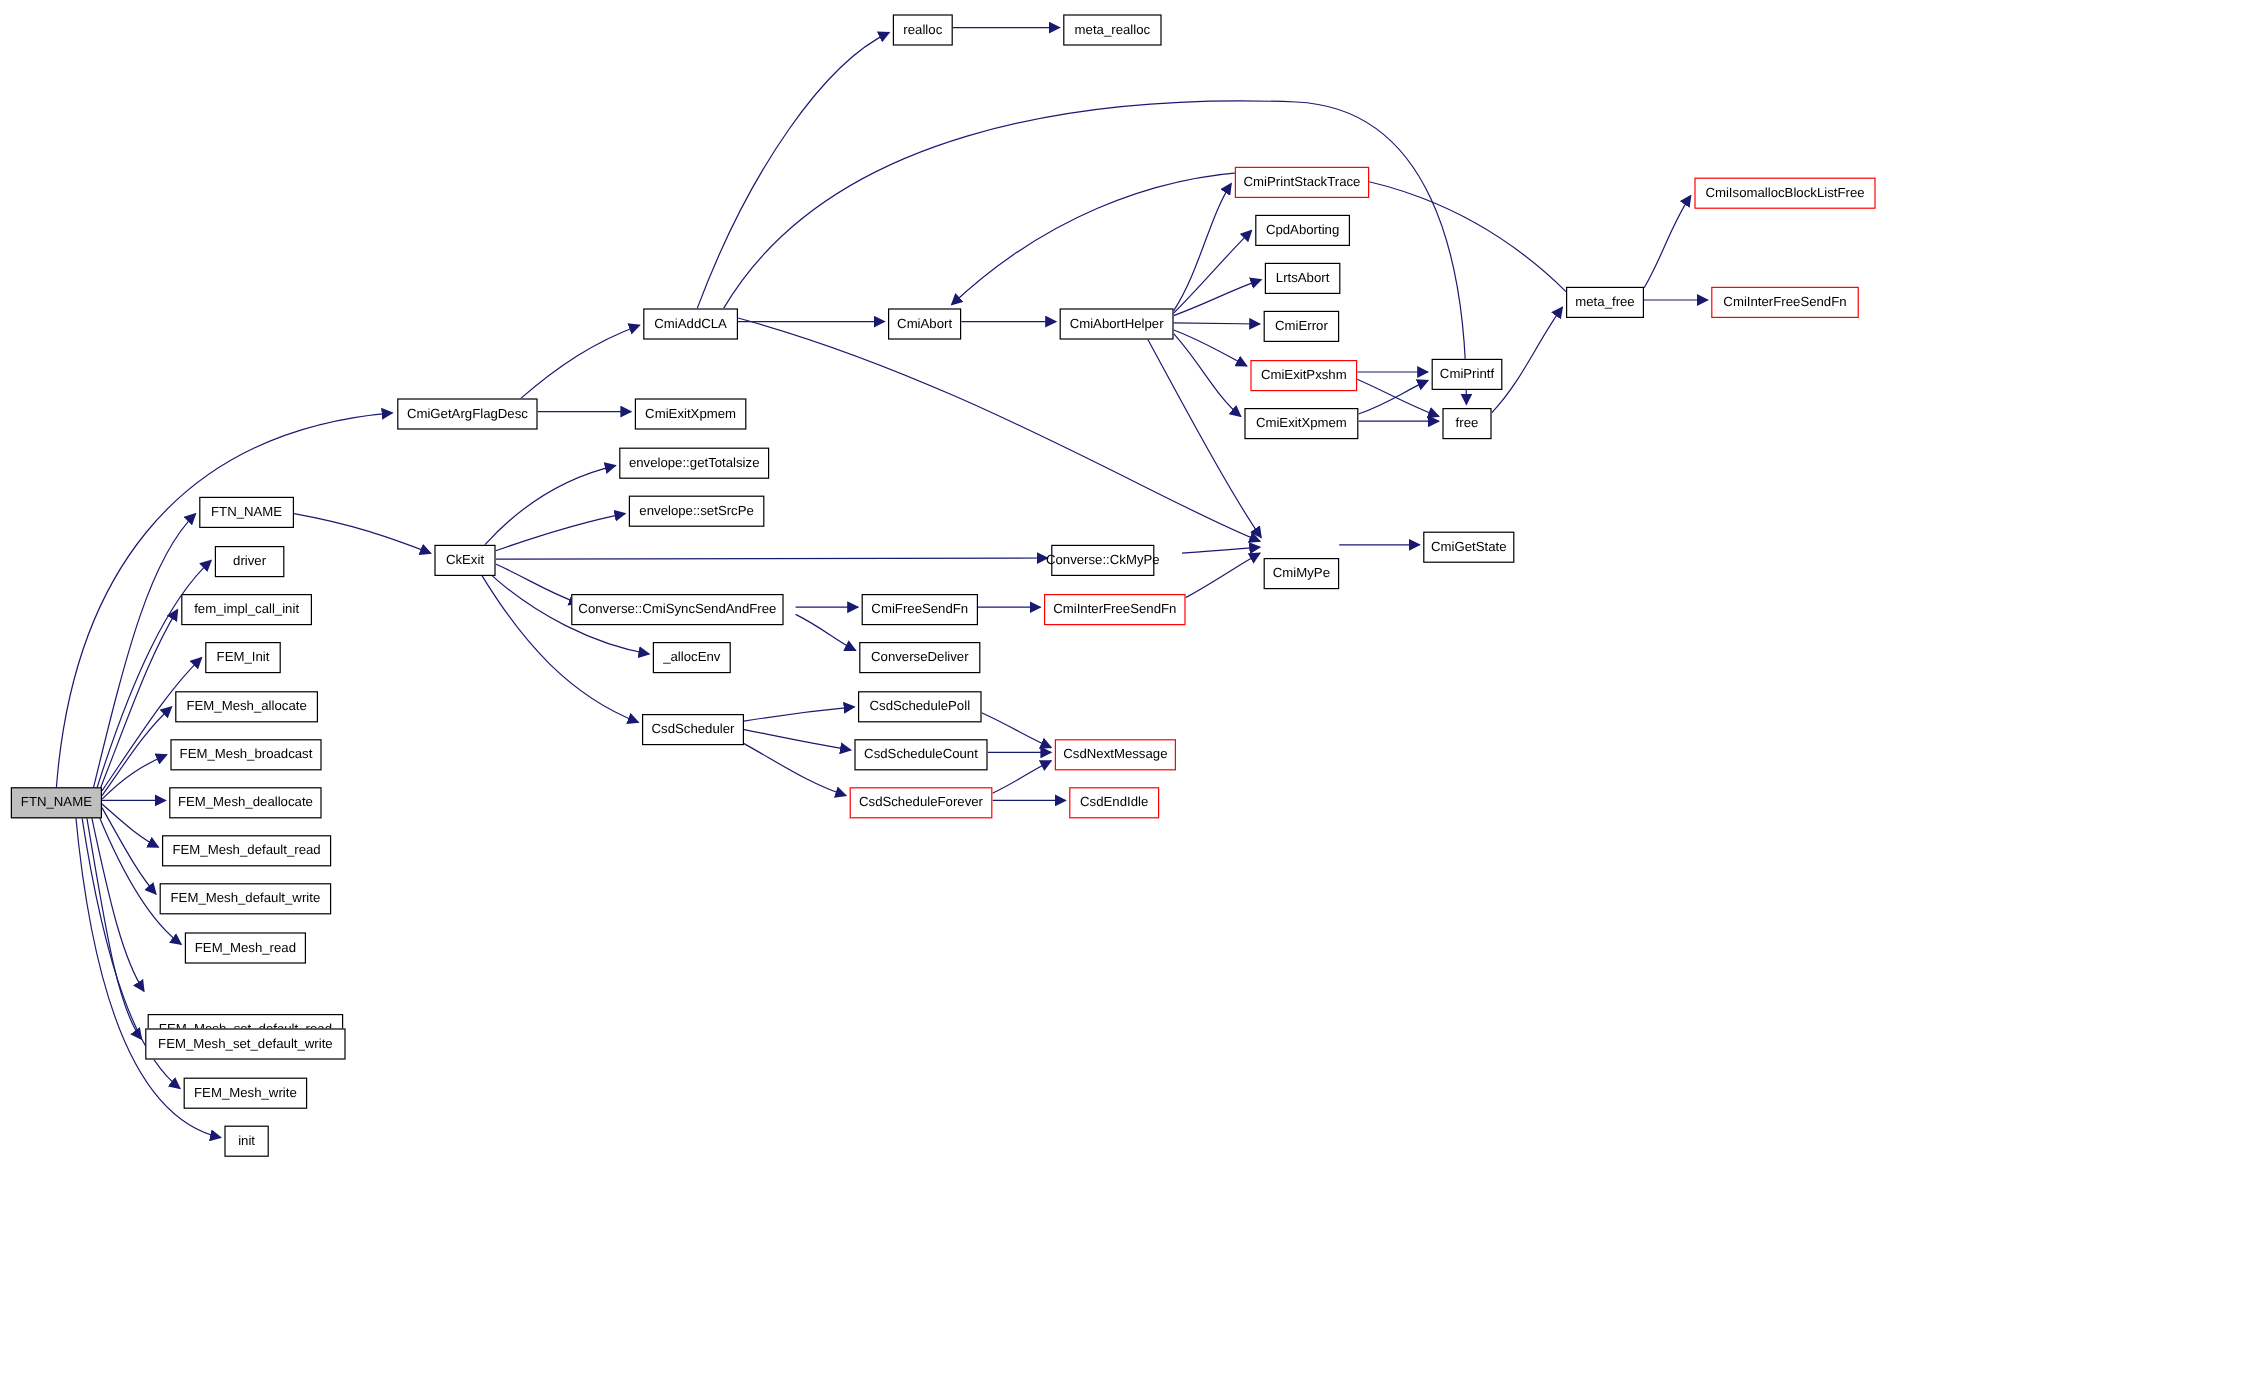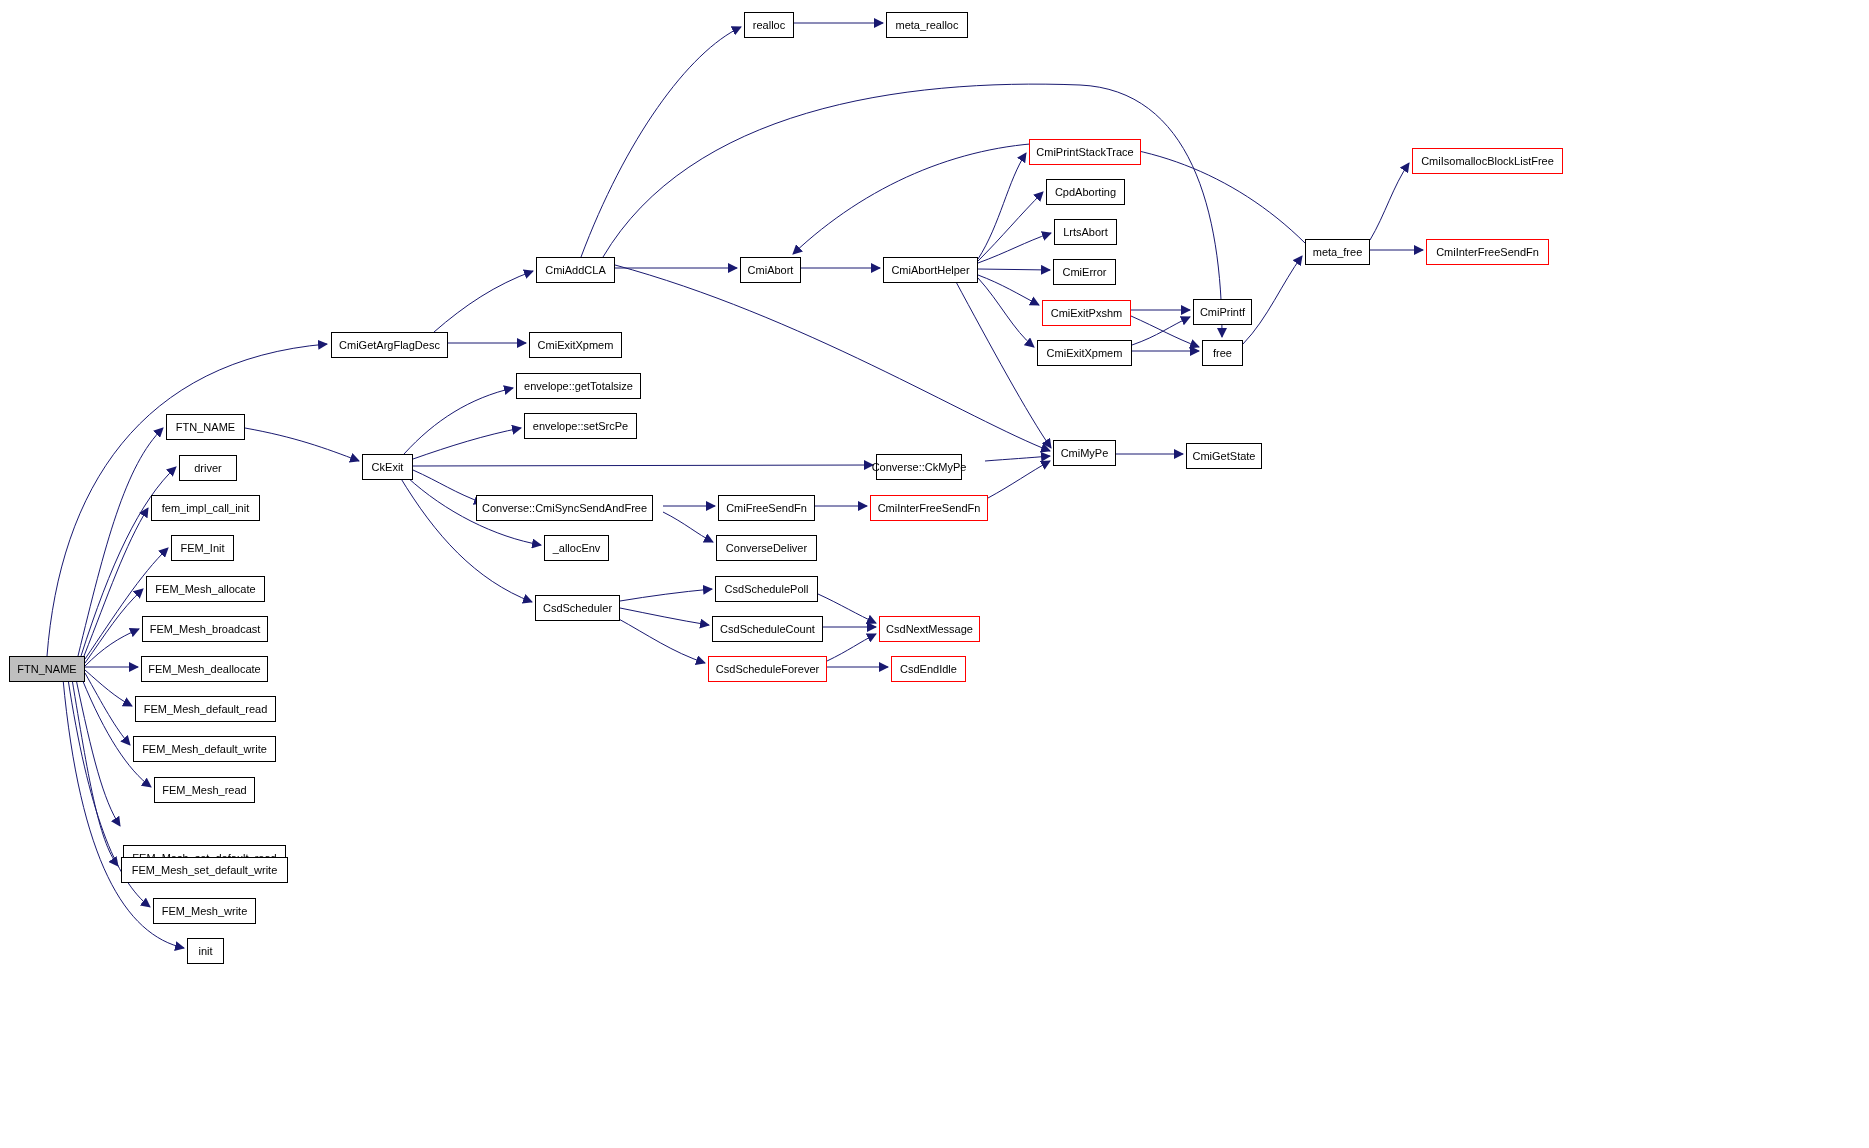--- a/index.html
+++ b/index.html
@@ -114,21 +114,21 @@
   <div class="node" style="left:1193px;top:299px;width:59px">CmiPrintf</div>
   <div class="node" style="left:1202px;top:340px;width:41px">free</div>
   <div class="node" style="left:1305px;top:239px;width:65px">meta_free</div>
   <div class="node truncated" style="left:1412px;top:148px;width:151px">CmiIsomallocBlockListFree</div>
   <div class="node truncated" style="left:1426px;top:239px;width:123px">CmiInterFreeSendFn</div>
   <div class="node" style="left:166px;top:414px;width:79px">FTN_NAME</div>
   <div class="node" style="left:362px;top:454px;width:51px">CkExit</div>
   <div class="node" style="left:516px;top:373px;width:125px">envelope::getTotalsize</div>
   <div class="node" style="left:524px;top:413px;width:113px">envelope::setSrcPe</div>
   <div class="node" style="left:876px;top:454px;width:86px">Converse::CkMyPe</div>
-  <div class="node" style="left:1053px;top:440px;width:63px">CmiMyPe</div>
+  <div class="node" style="left:1053px;top:465px;width:63px">CmiMyPe</div>
   <div class="node" style="left:1186px;top:443px;width:76px">CmiGetState</div>
   <div class="node" style="left:476px;top:495px;width:177px">Converse::CmiSyncSendAndFree</div>
   <div class="node" style="left:718px;top:495px;width:97px">CmiFreeSendFn</div>
   <div class="node truncated" style="left:870px;top:495px;width:118px">CmiInterFreeSendFn</div>
   <div class="node" style="left:716px;top:535px;width:101px">ConverseDeliver</div>
   <div class="node" style="left:544px;top:535px;width:65px">_allocEnv</div>
   <div class="node" style="left:535px;top:595px;width:85px">CsdScheduler</div>
   <div class="node" style="left:715px;top:576px;width:103px">CsdSchedulePoll</div>
   <div class="node" style="left:712px;top:616px;width:111px">CsdScheduleCount</div>
   <div class="node truncated" style="left:879px;top:616px;width:101px">CsdNextMessage</div>

